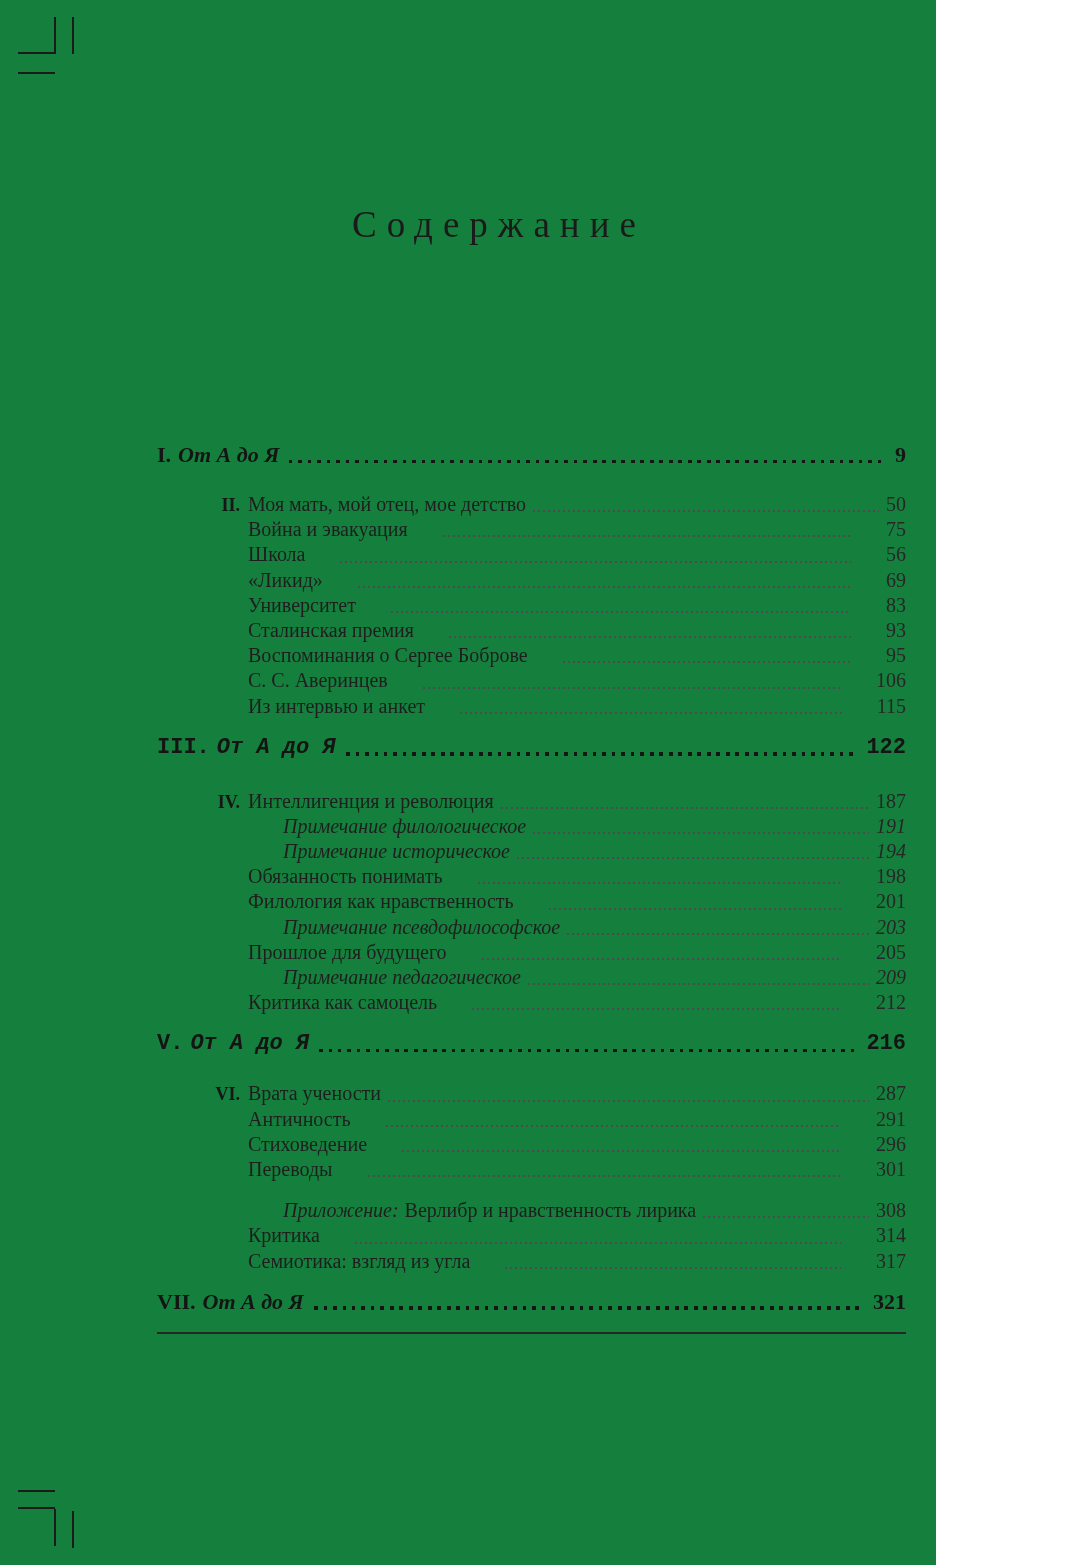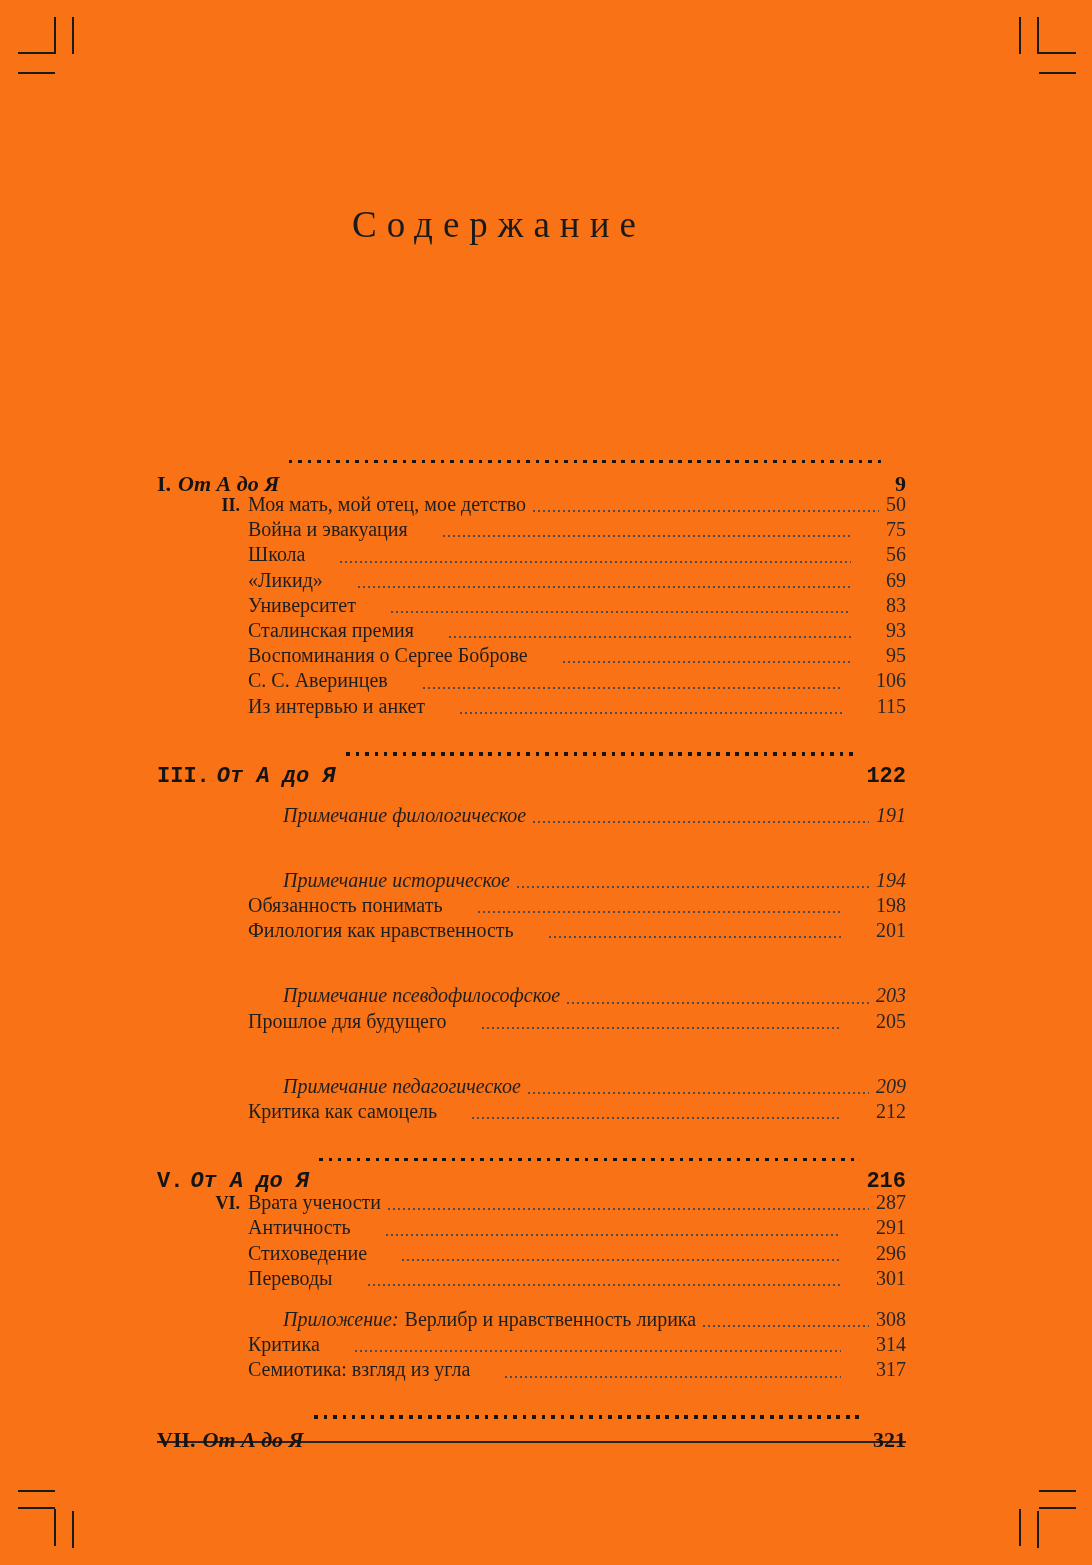--- a/index.html
+++ b/index.html
@@ -1,19 +1,19 @@
 <!DOCTYPE html>
 <html><head>
 <meta charset="utf-8">
 <style>
   html,body{margin:0;padding:0;background:#ffffff;}
   .sheet{
     position:relative;
-    width:1092px;height:1565px;
-    background:#f97316;
+    width:936px;height:1565px;
+    background:#15803d;
     overflow:hidden;
     font-family:"Liberation Serif","DejaVu Serif",serif;
     color:#1e1e1e;
   }
   
   .mark{position:absolute;background:#1b1b1b;}
   .mark.v{width:2px;height:37px;}
   .mark.h{height:2px;width:37px;}
   
   .doc-title{
@@ -26,27 +26,27 @@
     position:absolute;left:157px;top:440px;width:749px;
   }
   .row{
     display:flex;align-items:baseline;
     height:25.2px;line-height:25.2px;font-size:20px;
   }
   .row.part{
     height:30px;line-height:30px;font-size:22px;font-weight:bold;color:#141414;
   }
   .part-num{white-space:nowrap;}
-  .part-title{font-style:italic;margin-left:7px;white-space:nowrap;margin-top:29px;}
+  .part-title{font-style:italic;margin-left:7px;white-space:nowrap;}
   .numcol{
     width:91px;min-width:91px;text-align:right;padding-right:8px;box-sizing:border-box;
     font-weight:bold;font-size:18px;color:#161616;
   }
   .row.entry{padding-left:91px;gap:28px;}
-  .row.note{padding-left:126px;font-style:italic;margin-top:40px;}
+  .row.note{padding-left:126px;font-style:italic;}
   .row.mixed{padding-left:126px;margin-top:16px;}
   .mixed-prefix{font-style:italic;}
   .mixed-rest{margin-left:6px;}
   .label{white-space:nowrap;}
   .leader{
     flex:1 1 auto;align-self:flex-end;height:2px;
     margin:0 7px 5px 7px;
     background:repeating-linear-gradient(to right,#4c4c4c 0 2px,transparent 2px 5px);
   }
   .part-leader{
@@ -156,20 +156,26 @@
       <span class="pagenum">115</span>
     </div>
 
     <div class="row part gap-part">
       <span class="part-num">III.</span>
       <span class="part-title">От А до Я</span>
       <span class="leader part-leader"></span>
       <span class="pagenum">122</span>
     </div>
 
+    <div class="row chapter gap-chapter-lg">
+      <span class="numcol">IV.</span>
+      <span class="label">Интеллигенция и революция</span>
+      <span class="leader"></span>
+      <span class="pagenum">187</span>
+    </div>
 
     <div class="row note">
       <span class="label">Примечание филологическое</span>
       <span class="leader"></span>
       <span class="pagenum">191</span>
     </div>
     <div class="row note">
       <span class="label">Примечание историческое</span>
       <span class="leader"></span>
       <span class="pagenum">194</span>

